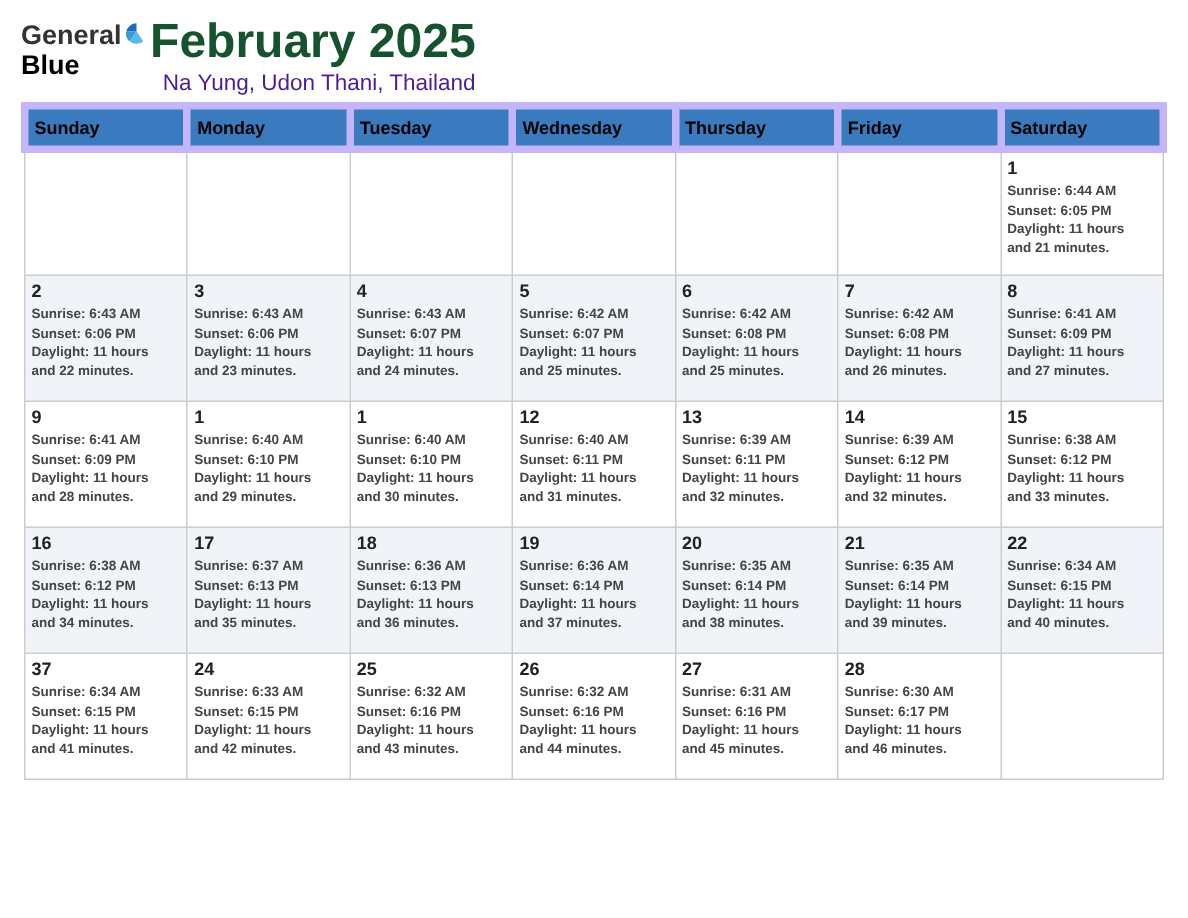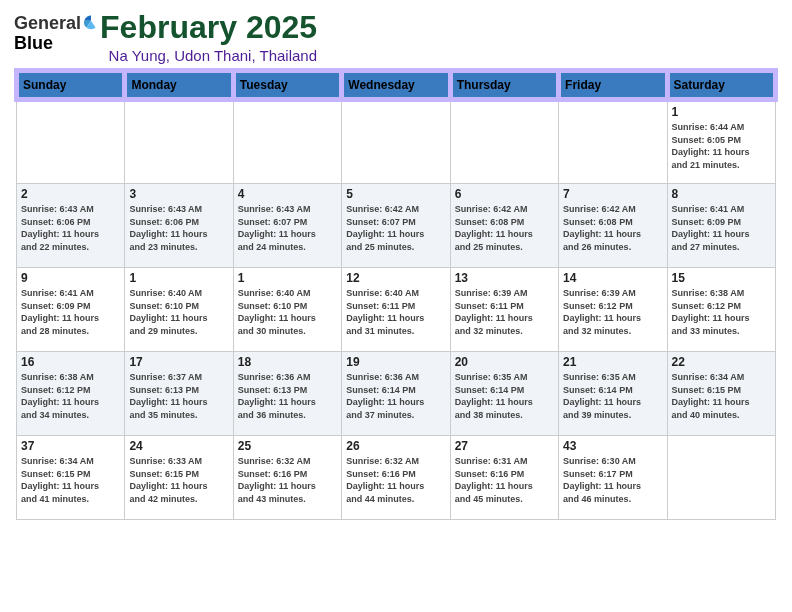--- a/index.html
+++ b/index.html
@@ -334,21 +334,21 @@
 and 44 minutes.</div>
           </td>
           <td>
             <div class="day-number">27</div>
             <div class="day-info" style="white-space: pre-line;">Sunrise: 6:31 AM
 Sunset: 6:16 PM
 Daylight: 11 hours
 and 45 minutes.</div>
           </td>
           <td>
-            <div class="day-number">43</div>
+            <div class="day-number">28</div>
             <div class="day-info" style="white-space: pre-line;">Sunrise: 6:30 AM
 Sunset: 6:17 PM
 Daylight: 11 hours
 and 46 minutes.</div>
           </td>
           <td class="empty-cell"></td>
         </tr>
       </tbody>
   </table>
 </div>

